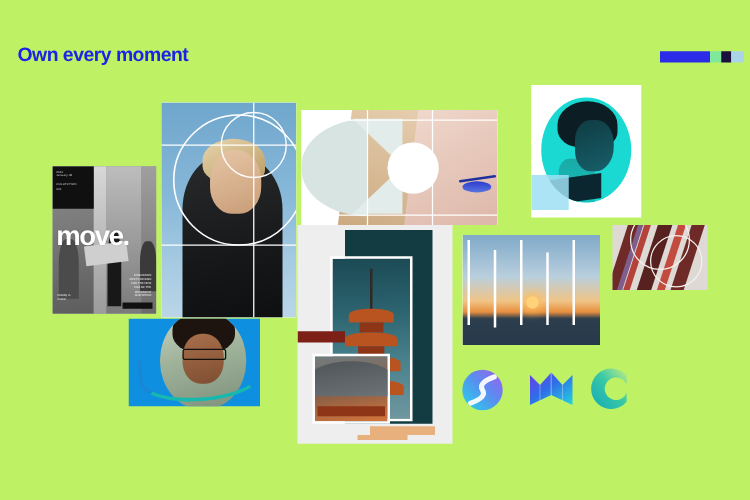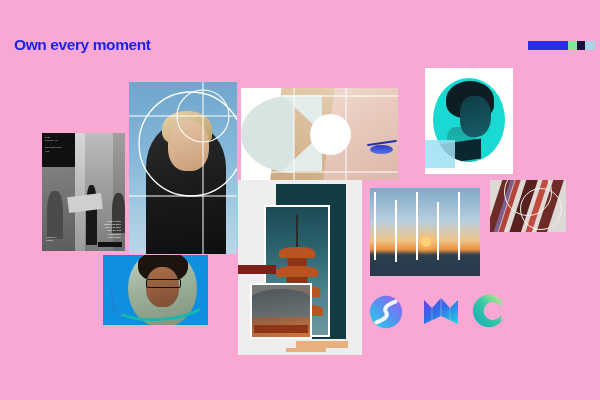--- a/index.html
+++ b/index.html
@@ -1,18 +1,18 @@
 <!DOCTYPE html>
 <html><head>
 <meta charset="utf-8">
 <style>
   html,body{margin:0;padding:0;background:#fff;}
   body{width:600px;height:400px;overflow:hidden;
        font-family:"Liberation Sans",sans-serif;}
-  .stage{position:relative;width:600px;height:400px;background:#f9a8d4;}
+  .stage{position:relative;width:600px;height:400px;background:#bef264;}
 
   
   .headline{position:absolute;left:14px;top:36px;
     font-size:15.5px;font-weight:700;letter-spacing:-0.4px;
     color:#1b23e8;white-space:nowrap;}
 
   
   .swatches{position:absolute;top:41px;left:528px;height:9px;display:flex;}
   .sw{height:9px;}
 
@@ -165,20 +165,21 @@
     <div style="position:absolute;left:70px;top:60px;width:13px;height:40px;background:#3a3a3a;
                 border-radius:40% 40% 0 0;"></div>
 
     <div class="mvBlack">
       <div class="mvTxt" style="left:3px;top:3px;">2021
 January 08
 
 COLLECTION
 001</div>
     </div>
+    <div class="mvWord">move.</div>
     <div class="mvSmall" style="left:4px;bottom:9px;color:#efefef;">Mobility in
 motion</div>
     <div class="mvSmall" style="right:4px;bottom:12px;text-align:right;color:#f2f2f2;">INNOVATION
 MEETS DESIGN
 FOR THE NEW
 ERA OF THE
 MOVEMENT
 AND SPEED</div>
     <div class="mvBtn"></div>
   </div>

